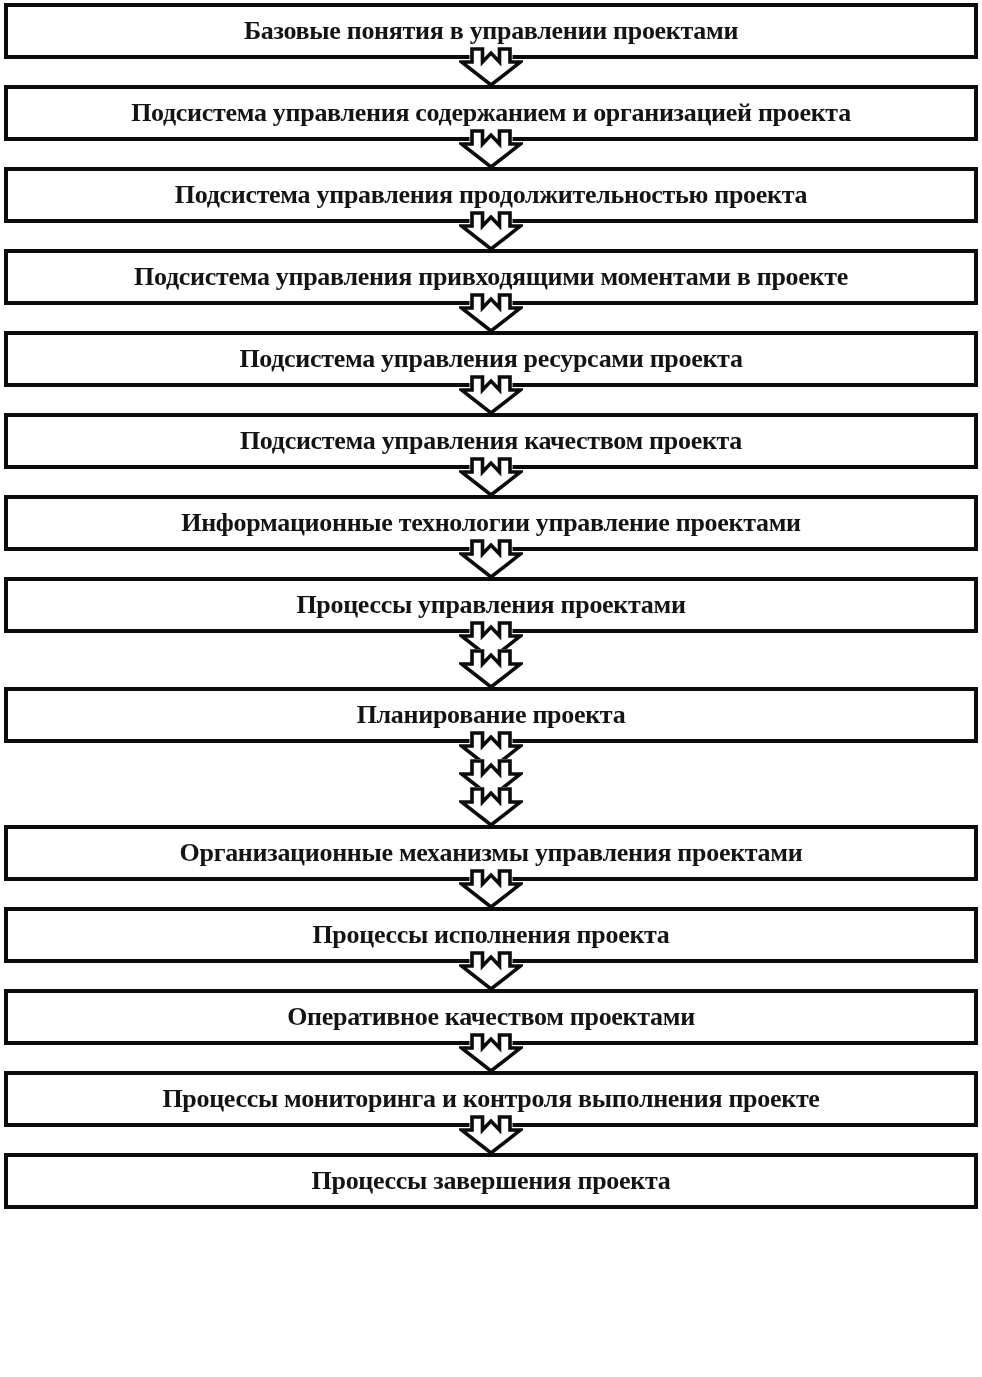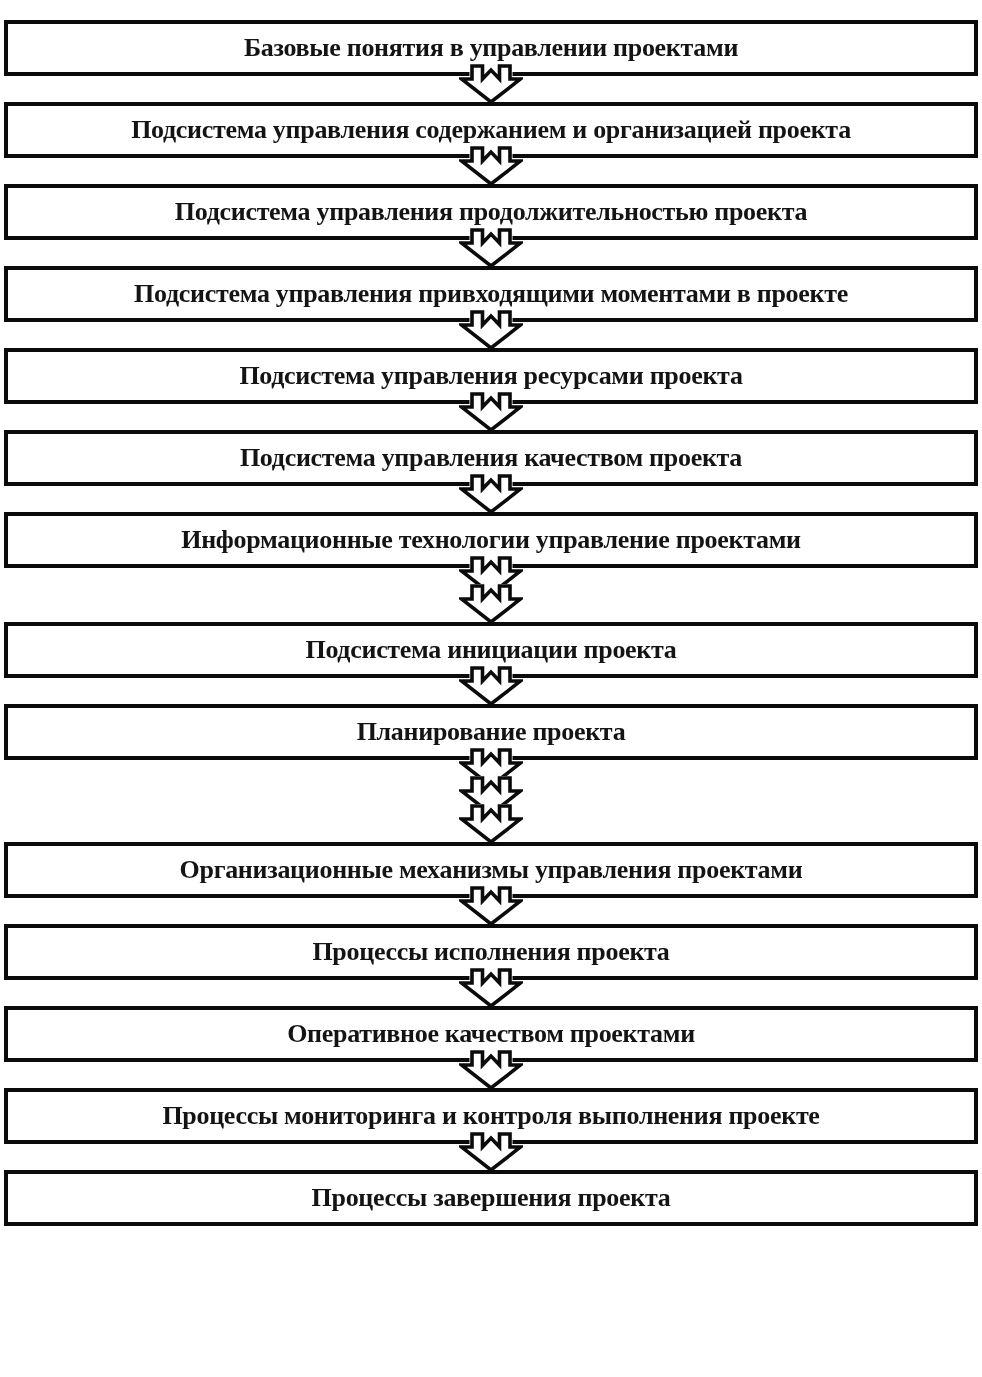--- a/index.html
+++ b/index.html
@@ -7,21 +7,21 @@
     padding: 0;
     background: #ffffff;
   }
   .page {
     width: 982px;
     height: 1377px;
     background: #ffffff;
     overflow: hidden;
   }
   .diagram {
-    padding-top: 20px;
+    padding-top: 3px;
   }
   .box {
     box-sizing: border-box;
     margin: 0 4px;
     height: 56px;
     border: 4px solid #0b0b0b;
     background: #ffffff;
     display: flex;
     align-items: center;
     justify-content: center;
@@ -112,30 +112,30 @@
     <div class="box">
       <span class="label">Информационные технологии управление проектами</span>
     </div>
     <div class="connector">
       <svg width="64" height="40" viewBox="0 0 64 40" xmlns="http://www.w3.org/2000/svg">
         <rect x="10.5" y="0" width="43" height="16" fill="#ffffff"></rect>
         <path d="M 13 2 L 13 15 L 2.5 15 L 32 38 L 61.5 15 L 51 15 L 51 2 L 40.5 2 L 40.5 15 L 32 6 L 23.5 15 L 23.5 2 Z" fill="#ffffff" stroke="#0b0b0b" stroke-width="3.6" stroke-linejoin="miter"></path>
       </svg>
     </div>
 
-    <div class="connector">
-      <svg width="64" height="40" viewBox="0 0 64 40" xmlns="http://www.w3.org/2000/svg">
-        <rect x="10.5" y="0" width="43" height="16" fill="#ffffff"></rect>
-        <path d="M 13 2 L 13 15 L 2.5 15 L 32 38 L 61.5 15 L 51 15 L 51 2 L 40.5 2 L 40.5 15 L 32 6 L 23.5 15 L 23.5 2 Z" fill="#ffffff" stroke="#0b0b0b" stroke-width="3.6" stroke-linejoin="miter"></path>
-      </svg>
-    </div>
-
-    <div class="box">
-      <span class="label">Подсистема инициации проекта</span>
-    </div>
+    <div class="box">
+      <span class="label">Процессы управления проектами</span>
+    </div>
+    <div class="connector">
+      <svg width="64" height="40" viewBox="0 0 64 40" xmlns="http://www.w3.org/2000/svg">
+        <rect x="10.5" y="0" width="43" height="16" fill="#ffffff"></rect>
+        <path d="M 13 2 L 13 15 L 2.5 15 L 32 38 L 61.5 15 L 51 15 L 51 2 L 40.5 2 L 40.5 15 L 32 6 L 23.5 15 L 23.5 2 Z" fill="#ffffff" stroke="#0b0b0b" stroke-width="3.6" stroke-linejoin="miter"></path>
+      </svg>
+    </div>
+
     <div class="connector">
       <svg width="64" height="40" viewBox="0 0 64 40" xmlns="http://www.w3.org/2000/svg">
         <rect x="10.5" y="0" width="43" height="16" fill="#ffffff"></rect>
         <path d="M 13 2 L 13 15 L 2.5 15 L 32 38 L 61.5 15 L 51 15 L 51 2 L 40.5 2 L 40.5 15 L 32 6 L 23.5 15 L 23.5 2 Z" fill="#ffffff" stroke="#0b0b0b" stroke-width="3.6" stroke-linejoin="miter"></path>
       </svg>
     </div>
 
     <div class="box">
       <span class="label">Планирование проекта</span>
     </div>

